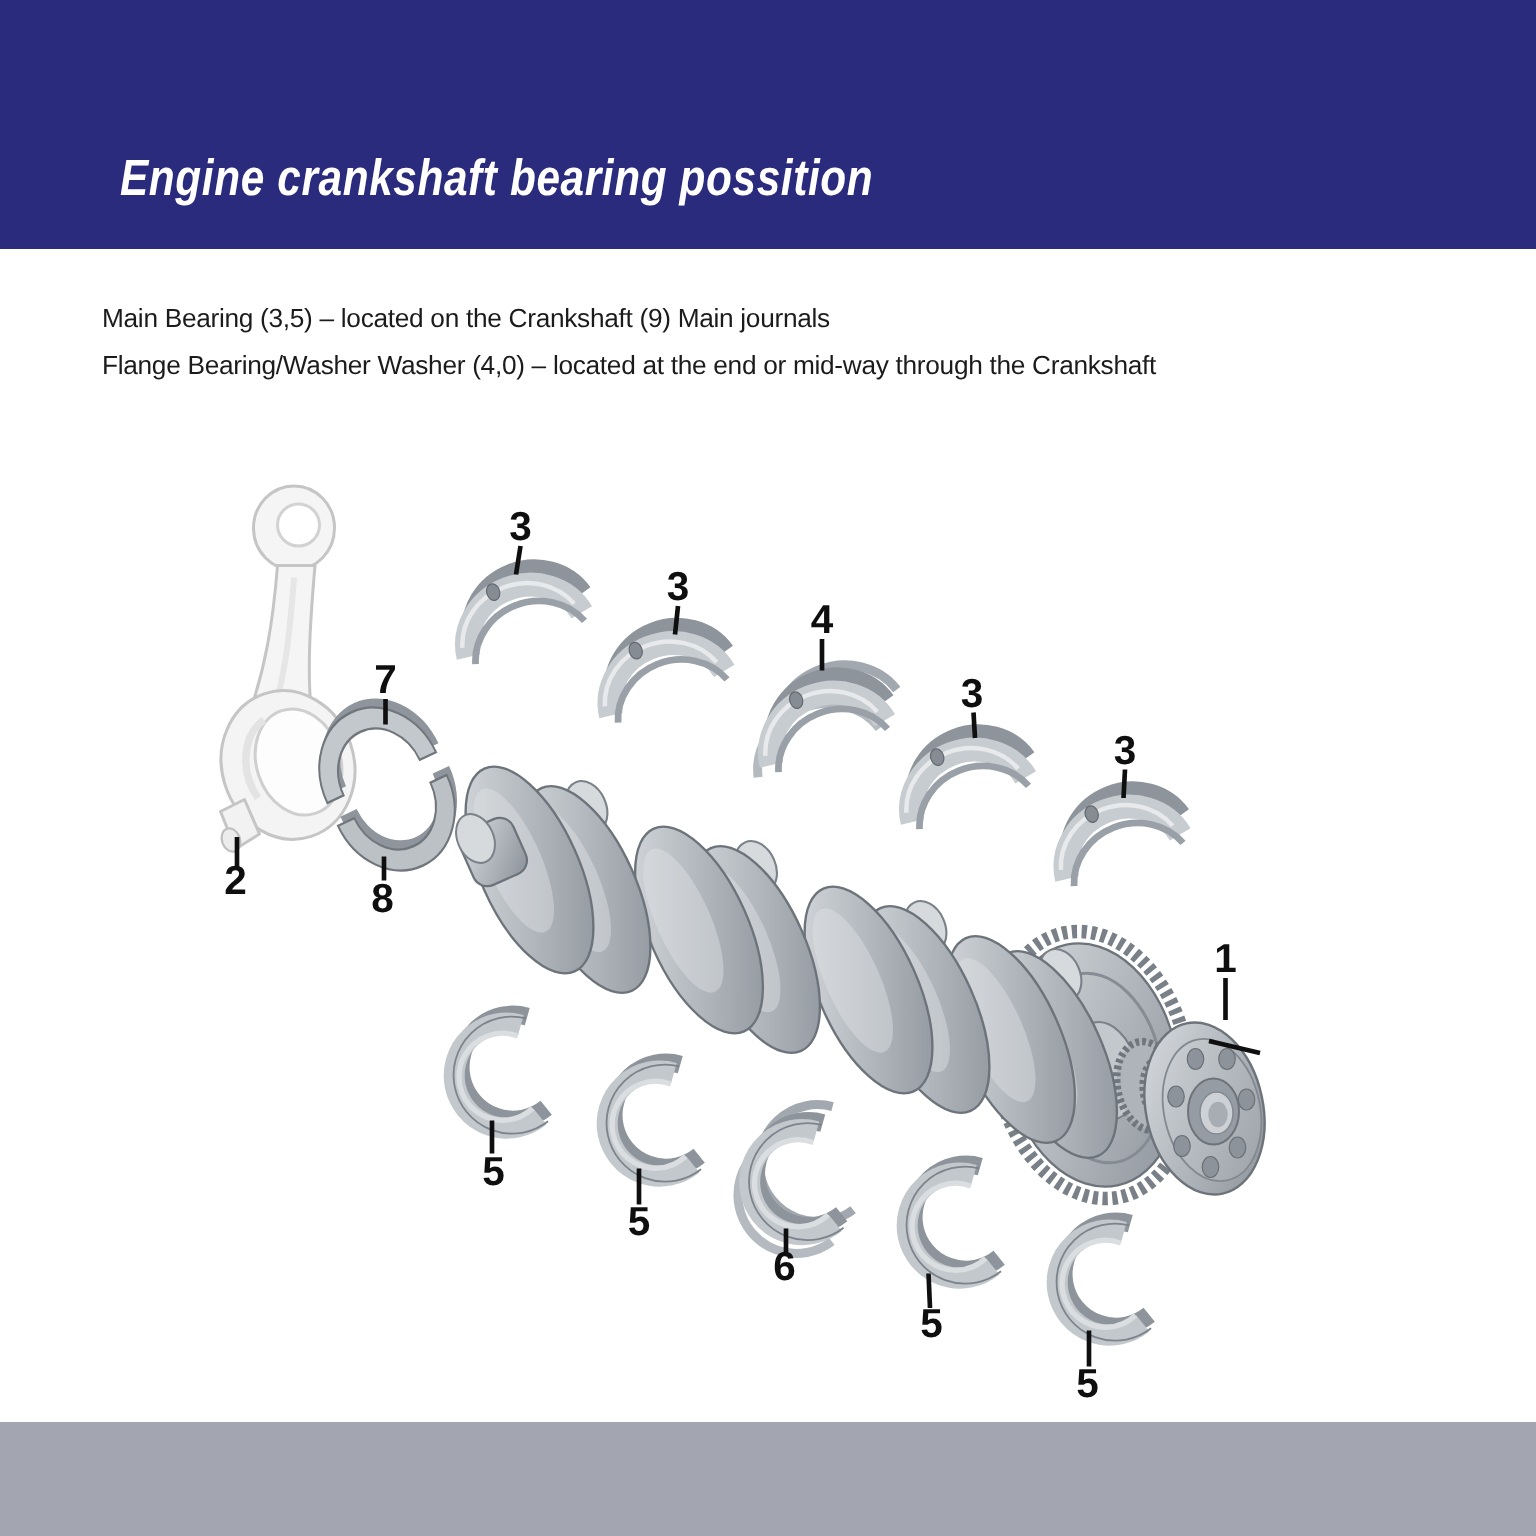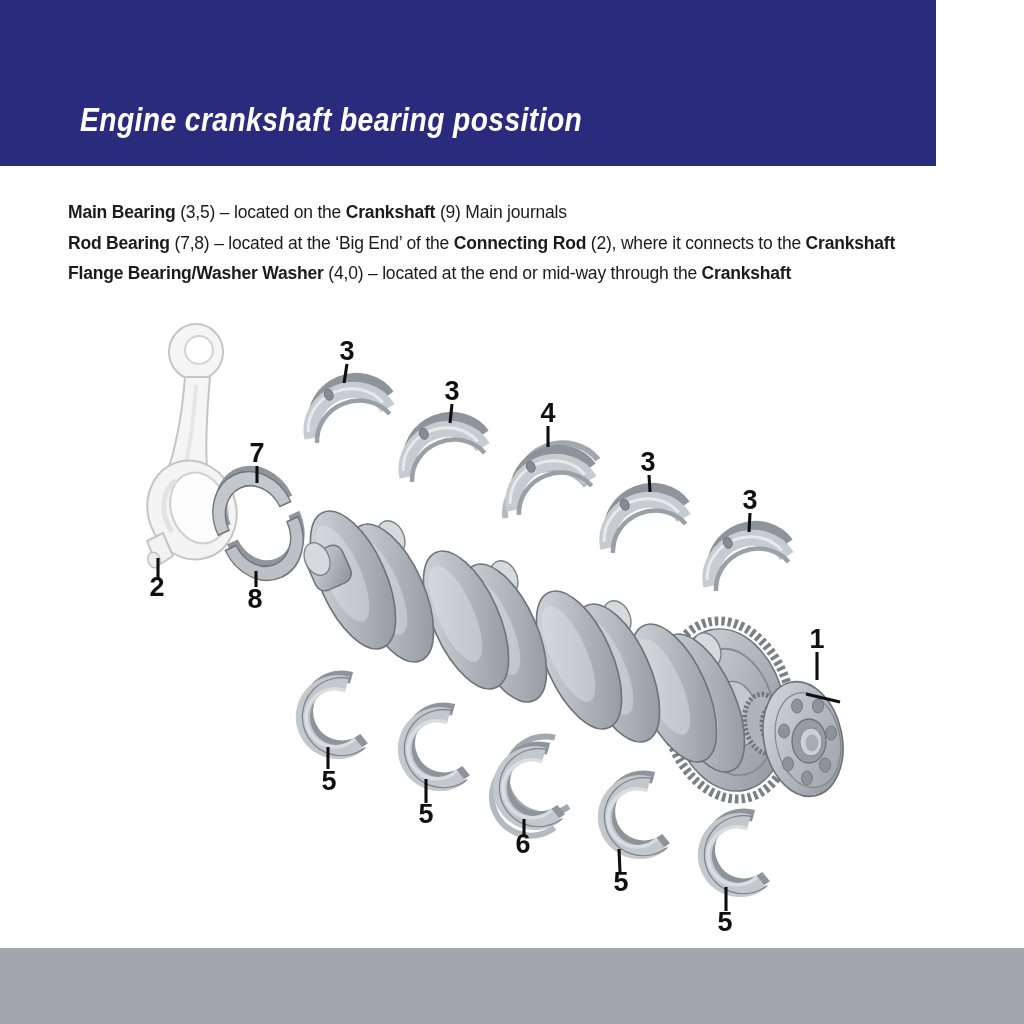--- a/index.html
+++ b/index.html
@@ -2,45 +2,44 @@
 <html style="--header-bg: #2b2b7e; --footer-bg: #a3a5b0; --page-bg: #ffffff; --body-text: #1b1b1b; --label-text: #0f0f0f;"><head>
 <meta charset="utf-8">
 <style>
   :root{
     --header-bg:#2b2b7e; --footer-bg:#a3a5b0; --page-bg:#ffffff;
     --body-text:#1b1b1b; --label-text:#0f0f0f;
   }
   html,body{margin:0;padding:0;}
   body{width:1024px;height:1024px;background:var(--page-bg);
        font-family:"Liberation Sans","DejaVu Sans",sans-serif;position:relative;overflow:hidden;}
-  .banner{position:absolute;top:0;left:0;width:936px;height:166px;background:var(--header-bg);}
+  .banner{position:absolute;top:0;left:0;width:1024px;height:166px;background:var(--header-bg);}
   .page-title{position:absolute;left:80px;top:100px;margin:0;color:#ffffff;
        font-size:34px;font-weight:700;font-style:italic;white-space:nowrap;
        transform:scaleX(0.83);transform-origin:left center;letter-spacing:0.5px;}
   .description{position:absolute;left:68px;top:197px;width:950px;color:var(--body-text);
        font-size:17.5px;line-height:30.5px;letter-spacing:-0.2px;}
   .description p{margin:0;white-space:nowrap;}
-  .description b{font-weight:700;text-align:center;}
+  .description b{font-weight:400;text-align:center;}
   figure.diagram{margin:0;position:absolute;inset:0;}
   svg{position:absolute;top:0;left:0;}
   .leader{stroke:var(--label-text);stroke-width:3.1;stroke-linecap:butt;}
   .part-label{font-family:"Liberation Sans","DejaVu Sans",sans-serif;font-size:27px;
        font-weight:700;fill:var(--label-text);text-anchor:middle;}
   .footer-band{position:absolute;left:0;bottom:0;width:1024px;height:76px;background:var(--footer-bg);}
 </style>
 </head>
 <body>
 
 <div class="banner">
   <h1 class="page-title">Engine crankshaft bearing possition</h1>
 </div>
 
 <section class="description">
     <p><b>Main Bearing</b><span> (3,5) – located on the </span><b>Crankshaft</b><span> (9) Main journals</span></p>
-    <p><b>Rod Bearing</b><span> (7,8) – located at the ‘Big End’ of the </span><b>Connecting Rod</b><span> (2), where it connects to the </span><b>Crankshaft</b></p>
     <p><b>Flange Bearing/Washer Washer</b><span> (4,0) – located at the end or mid-way through the </span><b>Crankshaft</b></p>
   </section>
 
 <figure class="diagram">
 <svg width="1024" height="1024" viewBox="0 0 1024 1024" role="img">
   <defs>
     <linearGradient id="metal" x1="0" y1="0" x2="1" y2="1">
       <stop offset="0" stop-color="#dadde0"></stop>
       <stop offset="0.55" stop-color="#aeb4ba"></stop>
       <stop offset="1" stop-color="#8b9198"></stop>

